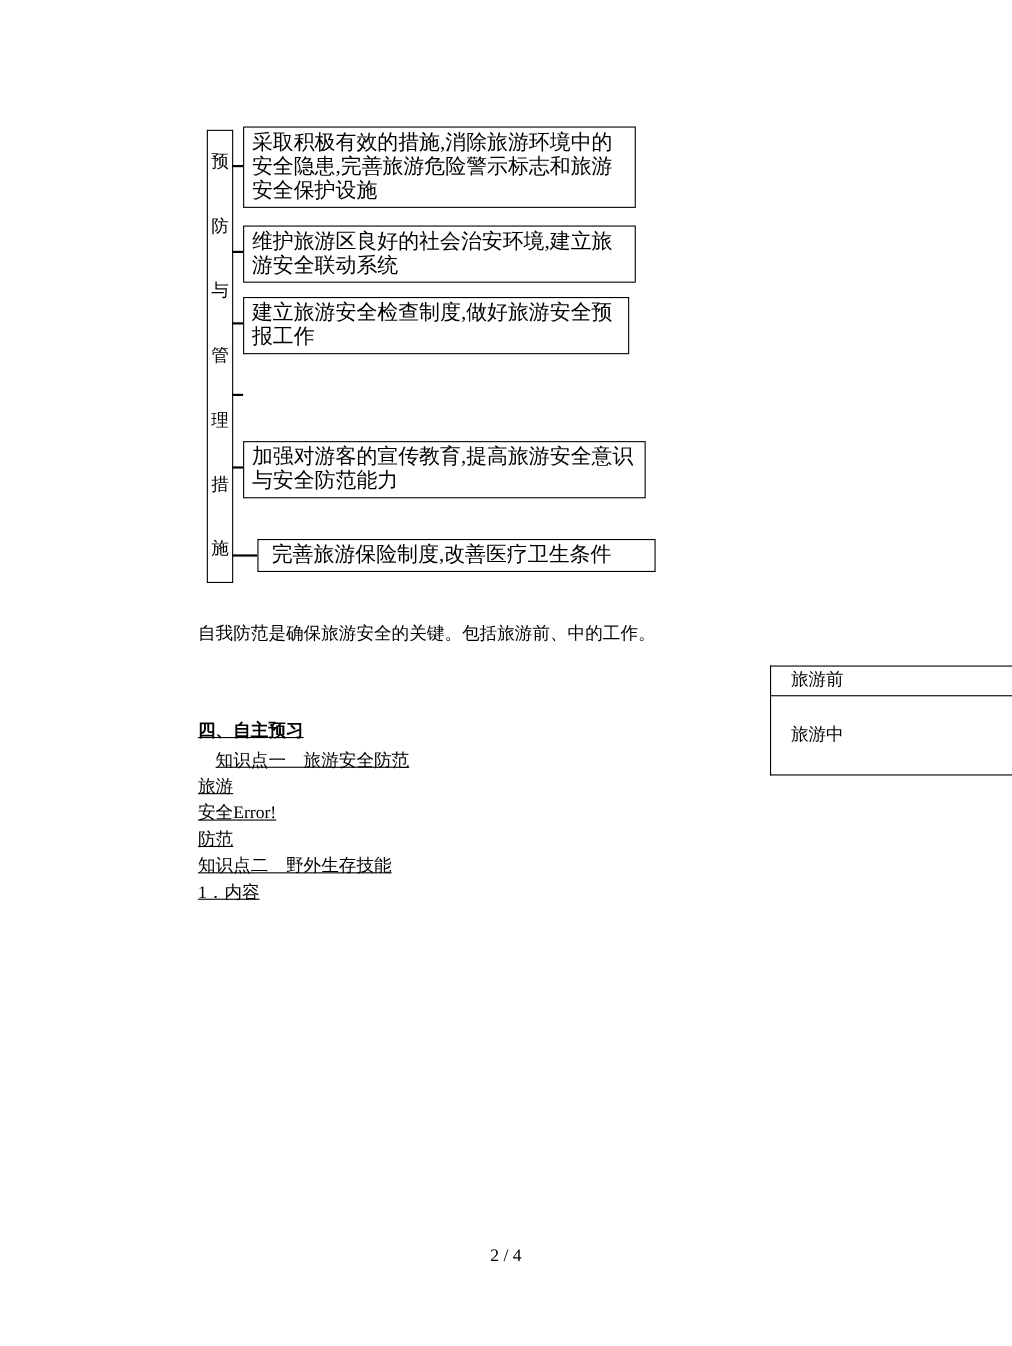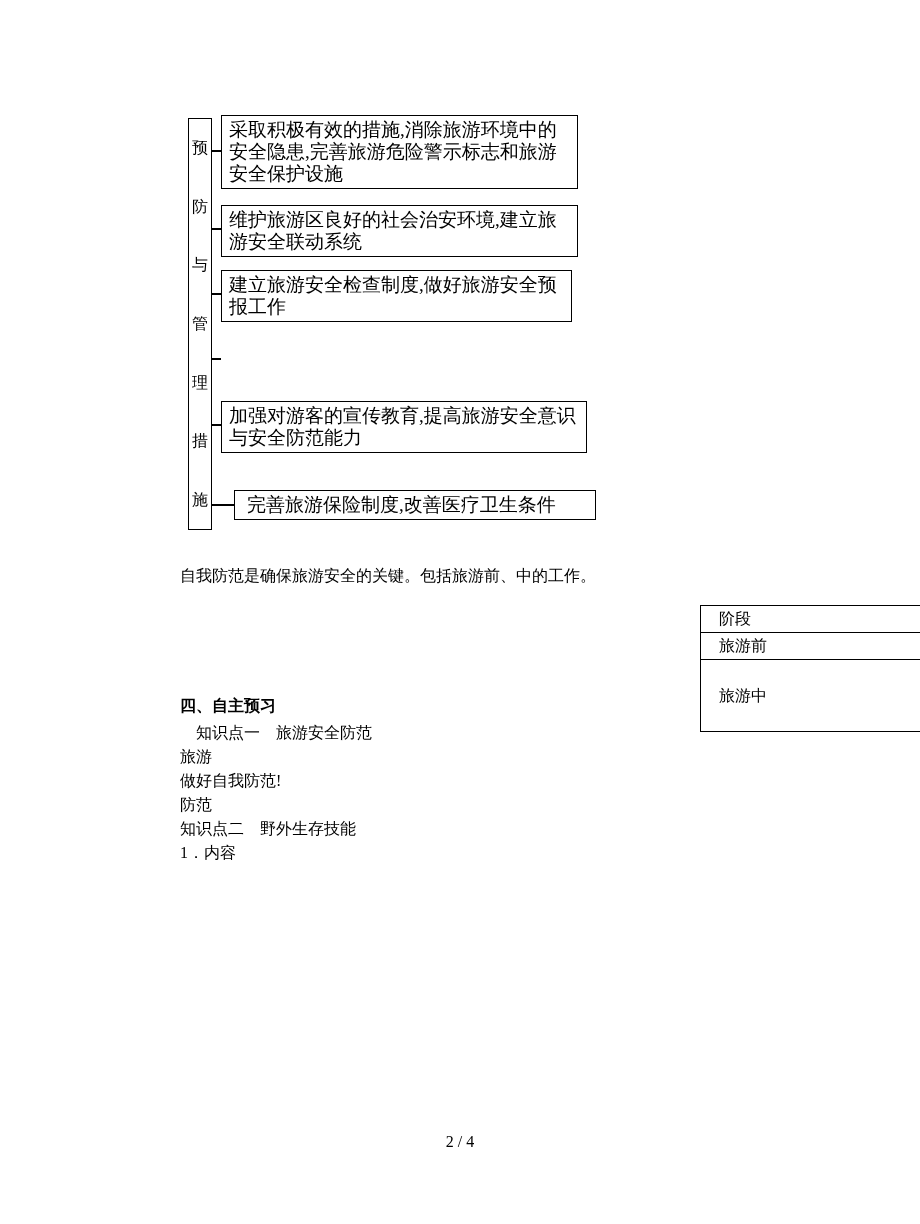--- a/index.html
+++ b/index.html
@@ -72,21 +72,21 @@
       border-bottom: 1px solid #000;
       border-left: 1px solid #000;
       border-right: none;
       padding: 1px 10px 1px 18px;
       height: 22px;
       vertical-align: middle;
       font-size: 16px;
     }
     .side-table tr.tall td { height: 72px; vertical-align: middle; }
 
-    .sec4 { margin-top: 105px; }
+    .sec4 { margin-top: 64px; text-decoration: underline; }
     .sec4-h { font-family: "SimHei", "黑体", sans-serif; font-weight: bold; font-size: 16px; }
     .kp1-title { text-indent: 1em; margin-top: 3px; }
     .kp-lines div { line-height: 24px; }
 
     .page-num {
       position: absolute;
       left: 0;
       bottom: 70px;
       width: 920px;
       text-align: center;
@@ -123,34 +123,31 @@
     <div class="box box6">完善旅游保险制度,改善医疗卫生条件</div>
   </div>
 
   <div class="para-3-body">自我防范是确保旅游安全的关键。包括旅游前、中的工作。</div>
 
   <div class="sec4">
     <div class="sec4-h">四、自主预习</div>
     <div class="kp1-title">知识点一　旅游安全防范</div>
     <div class="kp-lines">
       <div>旅游</div>
-      <div>做好自我防范!</div>
+      <div>安全Error!</div>
       <div>防范</div>
     </div>
     <div>知识点二　野外生存技能</div>
     <div>1．内容</div>
   </div>
 
 </div>
 
 <table class="side-table">
   <tbody>
-      <tr>
-        <td>阶段</td>
-      </tr>
   <tr>
         <td>旅游前</td>
       </tr>
   <tr class="tall">
         <td>旅游中</td>
       </tr>
 </tbody>
   </table>
 
 <div class="page-num">2 / 4</div>

